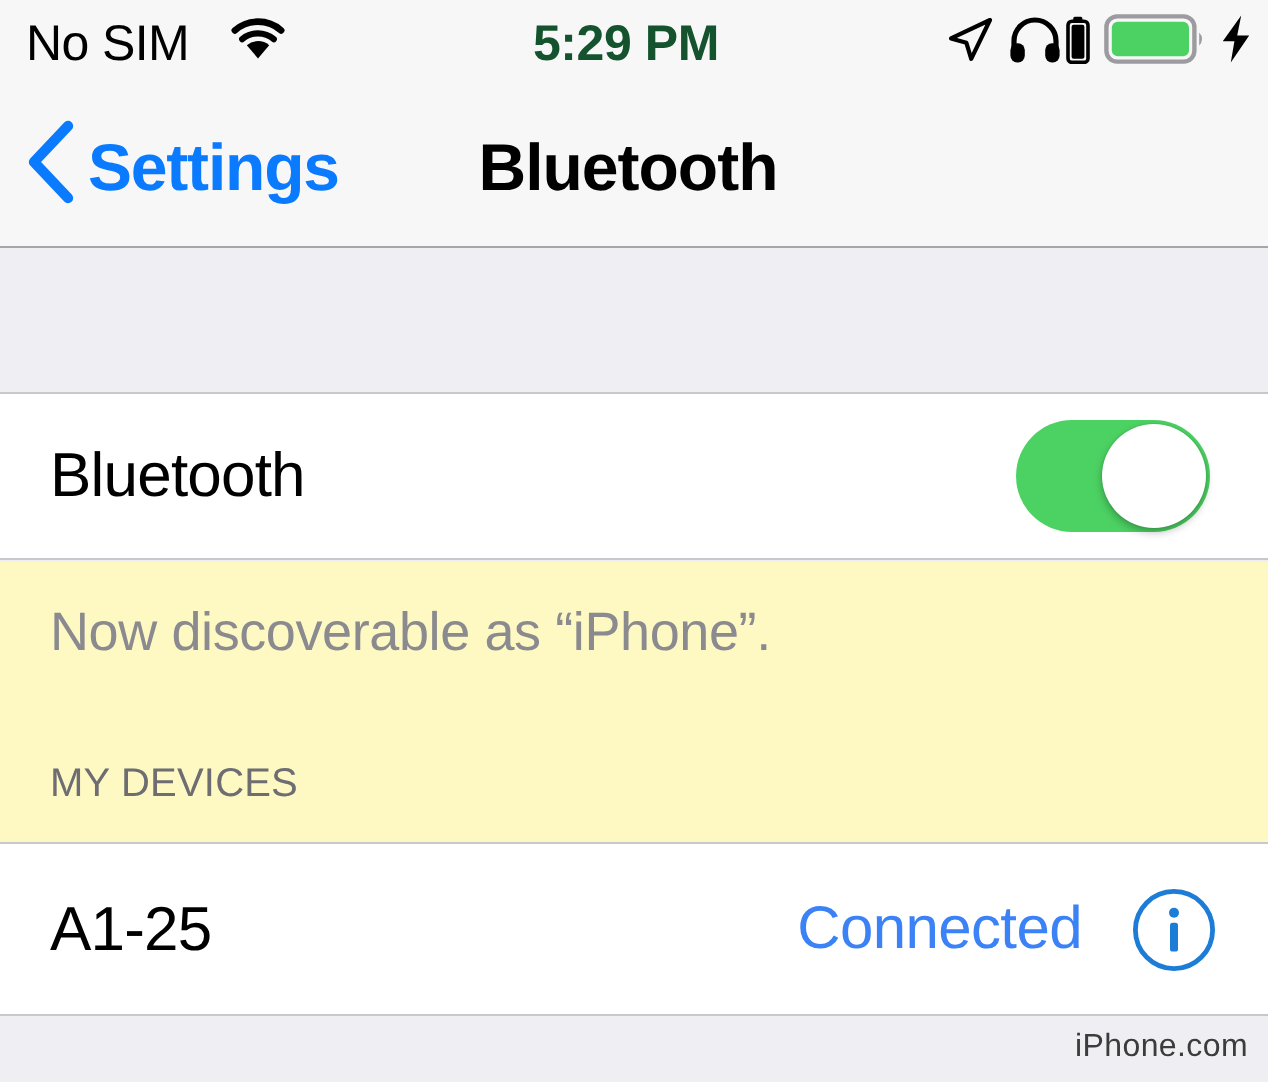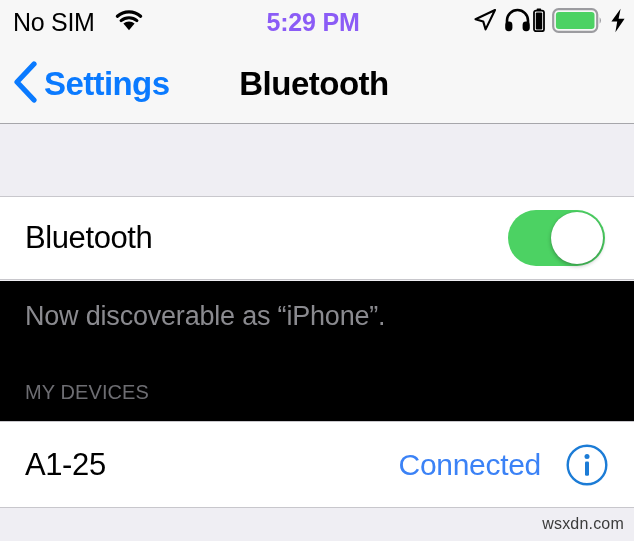--- a/index.html
+++ b/index.html
@@ -55,21 +55,21 @@
     width: 634px;
     height: 44px;
     display: flex;
     align-items: center;
     justify-content: center;
     pointer-events: none;
   }
   .status-time {
     font-size: 25px;
     font-weight: bold;
-    color: #8b5cf6;
+    color: #14532d;
     letter-spacing: -0.2px;
     line-height: 1;
     margin-left: -8px;
   }
   .status-right {
     position: absolute;
     right: 8px;
     top: 0;
     height: 44px;
     display: flex;
@@ -188,21 +188,21 @@
     box-shadow: 0 2px 4px rgba(0,0,0,0.28), 0 0 1px rgba(0,0,0,0.18);
   }
 
   
   .section-gray {
     position: absolute;
     left: 0;
     top: 281px;
     width: 634px;
     height: 140px;
-    background: #000000;
+    background: #fef9c3;
   }
   .footnote {
     position: absolute;
     left: 25px;
     top: 20px;
     font-size: 27px;
     color: #8A8A8F;
     letter-spacing: -0.2px;
   }
   .group-header {
@@ -360,16 +360,16 @@
     <span class="info-button">
       <svg width="44" height="44" viewBox="0 0 44 44">
         <circle cx="22" cy="22" r="19.3" fill="none" stroke="#1C7CD6" stroke-width="2.4"></circle>
         <circle cx="22" cy="13.4" r="2.5" fill="#1C7CD6"></circle>
         <rect x="20" y="18.4" width="4" height="14.4" rx="1.3" fill="#1C7CD6"></rect>
       </svg>
     </span>
   </div>
 
   <div class="bottom-area">
-    <span class="watermark">wsxdn.com</span>
+    <span class="watermark">iPhone.com</span>
   </div>
 
 </div>
 
 </body></html>

